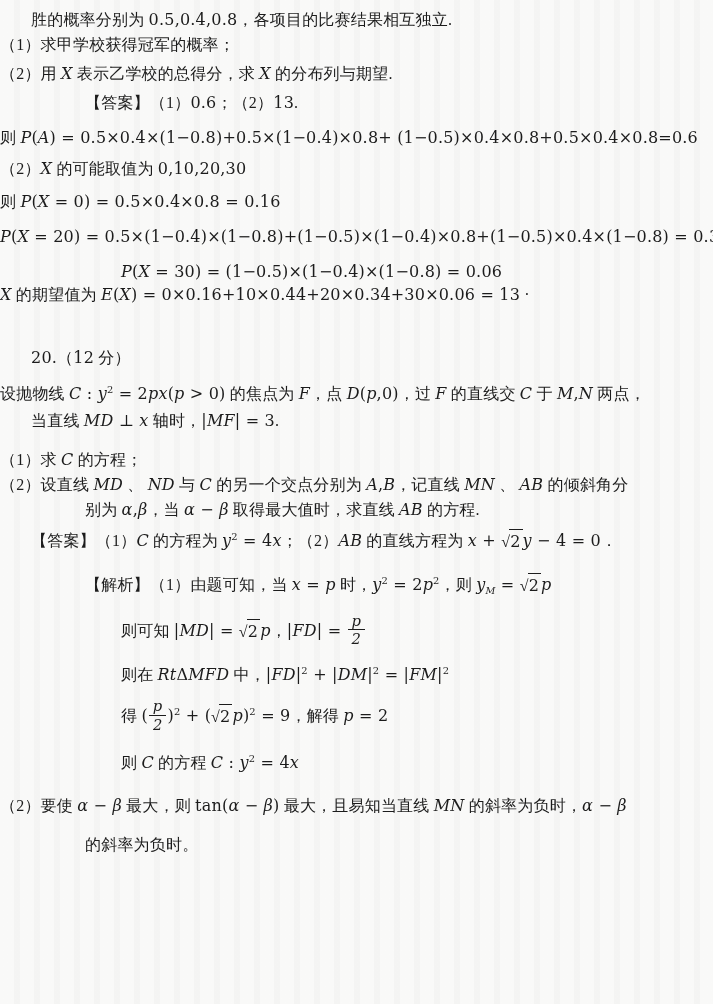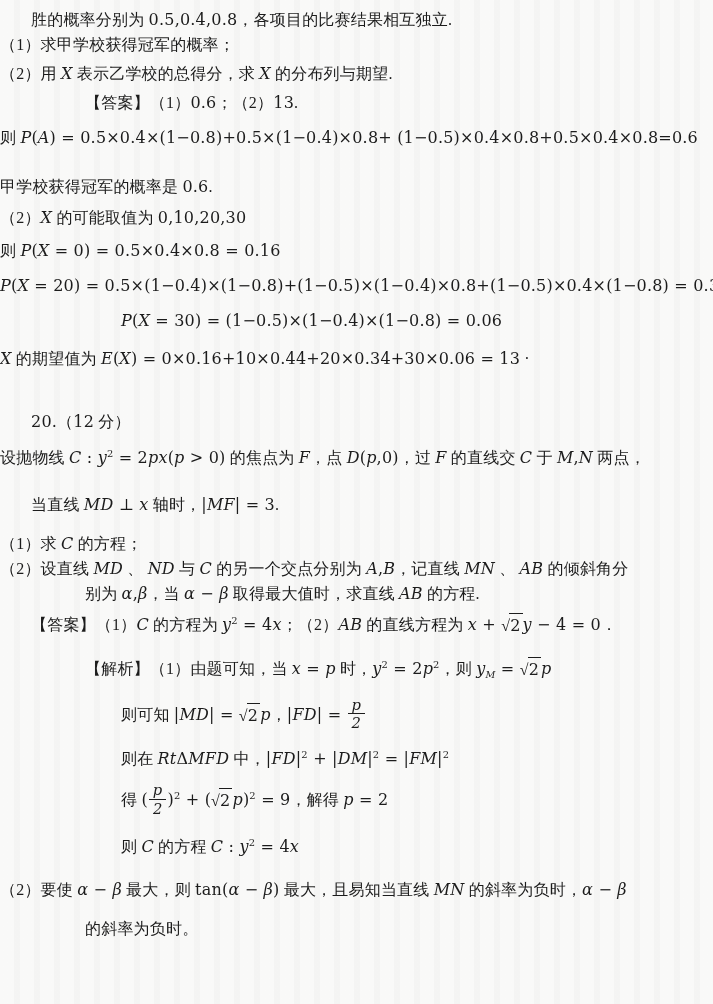--- a/index.html
+++ b/index.html
@@ -49,29 +49,28 @@
 </head>
 <body>
 
 <div class="page">
   <div class="doc" id="doc">
       <div class="line ind0" style="margin-top: 8px;"><span class="tx">胜的概率分别为 </span><span class="mm">0.5,0.4,0.8</span><span class="tx">，各项目的比赛结果相互独立.</span></div>
       <div class="line ind2" style="margin-top: 2px;"><span class="tx">（1）求甲学校获得冠军的概率；</span></div>
       <div class="line ind2" style="margin-top: 6px;"><span class="tx">（2）用 </span><span class="mi">X</span><span class="tx"> 表示乙学校的总得分，求 </span><span class="mi">X</span><span class="tx"> 的分布列与期望.</span></div>
       <div class="line ind1" style="margin-top: 6px;"><span class="tx">【答案】（1）</span><span class="mm">0.6</span><span class="tx">；（2）</span><span class="mm">13</span><span class="tx">.</span></div>
       <div class="line ind2" style="margin-top: 12px;"><span class="tx">则 </span><span class="mi">P</span><span class="mm">(</span><span class="mi">A</span><span class="mm">) = 0.5×0.4×(1−0.8)+0.5×(1−0.4)×0.8+ (1−0.5)×0.4×0.8+0.5×0.4×0.8=0.6</span></div>
-      <div class="line ind2" style="margin-top: 26px;"><span class="tx">甲学校获得冠军的概率是 </span><span class="mm">0.6</span><span class="tx">.</span></div>
       <div class="line ind2" style="margin-top: 8px;"><span class="tx">（2）</span><span class="mi">X</span><span class="tx"> 的可能取值为 </span><span class="mm">0,10,20,30</span></div>
       <div class="line ind2" style="margin-top: 10px;"><span class="tx">则 </span><span class="mi">P</span><span class="mm">(</span><span class="mi">X</span><span class="mm"> = 0) = 0.5×0.4×0.8 = 0.16</span></div>
       <div class="line ind2" style="margin-top: 12px;"><span class="mi">P</span><span class="mm">(</span><span class="mi">X</span><span class="mm"> = 20) = 0.5×(1−0.4)×(1−0.8)+(1−0.5)×(1−0.4)×0.8+(1−0.5)×0.4×(1−0.8) = 0.34</span></div>
       <div class="line ind3" style="margin-top: 12px;"><span class="mi">P</span><span class="mm">(</span><span class="mi">X</span><span class="mm"> = 30) = (1−0.5)×(1−0.4)×(1−0.8) = 0.06</span></div>
-      <div class="line ind2" style="margin-top: 15px;"><span class="mi">X</span><span class="tx"> 的期望值为 </span><span class="mi">E</span><span class="mm">(</span><span class="mi">X</span><span class="mm">) = 0×0.16+10×0.44+20×0.34+30×0.06 = 13</span><span class="tx"> ·</span></div>
+      <div class="line ind2" style="margin-top: 0;"><span class="mi">X</span><span class="tx"> 的期望值为 </span><span class="mi">E</span><span class="mm">(</span><span class="mi">X</span><span class="mm">) = 0×0.16+10×0.44+20×0.34+30×0.06 = 13</span><span class="tx"> ·</span></div>
       <div class="line ind0" style="margin-top: 40px;"><span class="mm">20.</span><span class="tx">（</span><span class="mm">12</span><span class="tx"> 分）</span></div>
       <div class="line ind2" style="margin-top: 13px;"><span class="tx">设抛物线 </span><span class="mi">C</span><span class="mm"> : </span><span class="mi">y</span><sup class="ms">2</sup><span class="mm"> = 2</span><span class="mi">px</span><span class="mm">(</span><span class="mi">p</span><span class="mm"> &gt; 0)</span><span class="tx"> 的焦点为 </span><span class="mi">F</span><span class="tx">，点 </span><span class="mi">D</span><span class="mm">(</span><span class="mi">p</span><span class="mm">,0)</span><span class="tx">，过 </span><span class="mi">F</span><span class="tx"> 的直线交 </span><span class="mi">C</span><span class="tx"> 于 </span><span class="mi">M</span><span class="mm">,</span><span class="mi">N</span><span class="tx"> 两点，</span></div>
-      <div class="line ind0" style="margin-top: 24px;"><span class="tx">当直线 </span><span class="mi">MD</span><span class="mm"> ⊥ </span><span class="mi">x</span><span class="tx"> 轴时，</span><span class="mm">|</span><span class="mi">MF</span><span class="mm">| = 3</span><span class="tx">.</span></div>
+      <div class="line ind0" style="margin-top: 4px;"><span class="tx">当直线 </span><span class="mi">MD</span><span class="mm"> ⊥ </span><span class="mi">x</span><span class="tx"> 轴时，</span><span class="mm">|</span><span class="mi">MF</span><span class="mm">| = 3</span><span class="tx">.</span></div>
       <div class="line ind2" style="margin-top: 16px;"><span class="tx">（1）求 </span><span class="mi">C</span><span class="tx"> 的方程；</span></div>
       <div class="line ind2" style="margin-top: 2px;"><span class="tx">（2）设直线 </span><span class="mi">MD</span><span class="tx"> 、 </span><span class="mi">ND</span><span class="tx"> 与 </span><span class="mi">C</span><span class="tx"> 的另一个交点分别为 </span><span class="mi">A</span><span class="mm">,</span><span class="mi">B</span><span class="tx">，记直线 </span><span class="mi">MN</span><span class="tx"> 、 </span><span class="mi">AB</span><span class="tx"> 的倾斜角分</span></div>
       <div class="line ind1" style="margin-top: 2px;"><span class="tx">别为 </span><span class="mi">α</span><span class="mm">,</span><span class="mi">β</span><span class="tx">，当 </span><span class="mi">α</span><span class="mm"> − </span><span class="mi">β</span><span class="tx"> 取得最大值时，求直线 </span><span class="mi">AB</span><span class="tx"> 的方程.</span></div>
       <div class="line ind0" style="margin-top: 8px;"><span class="tx">【答案】（1）</span><span class="mi">C</span><span class="tx"> 的方程为 </span><span class="mi">y</span><sup class="ms">2</sup><span class="mm"> = 4</span><span class="mi">x</span><span class="tx">；（2）</span><span class="mi">AB</span><span class="tx"> 的直线方程为 </span><span class="mi">x</span><span class="mm"> + </span><span class="sqrt">
           <span class="rsign">√</span>
           <span class="rbar">2</span>
         </span><span class="mi">y</span><span class="mm"> − 4 = 0</span><span class="tx">．</span></div>
       <div class="line ind1" style="margin-top: 20px;"><span class="tx">【解析】（1）由题可知，当 </span><span class="mi">x</span><span class="mm"> = </span><span class="mi">p</span><span class="tx"> 时，</span><span class="mi">y</span><sup class="ms">2</sup><span class="mm"> = 2</span><span class="mi">p</span><sup class="ms">2</sup><span class="tx">，则 </span><span class="mi">y</span><sub class="msub">M</sub><span class="mm"> = </span><span class="sqrt">
           <span class="rsign">√</span>
           <span class="rbar">2</span>

